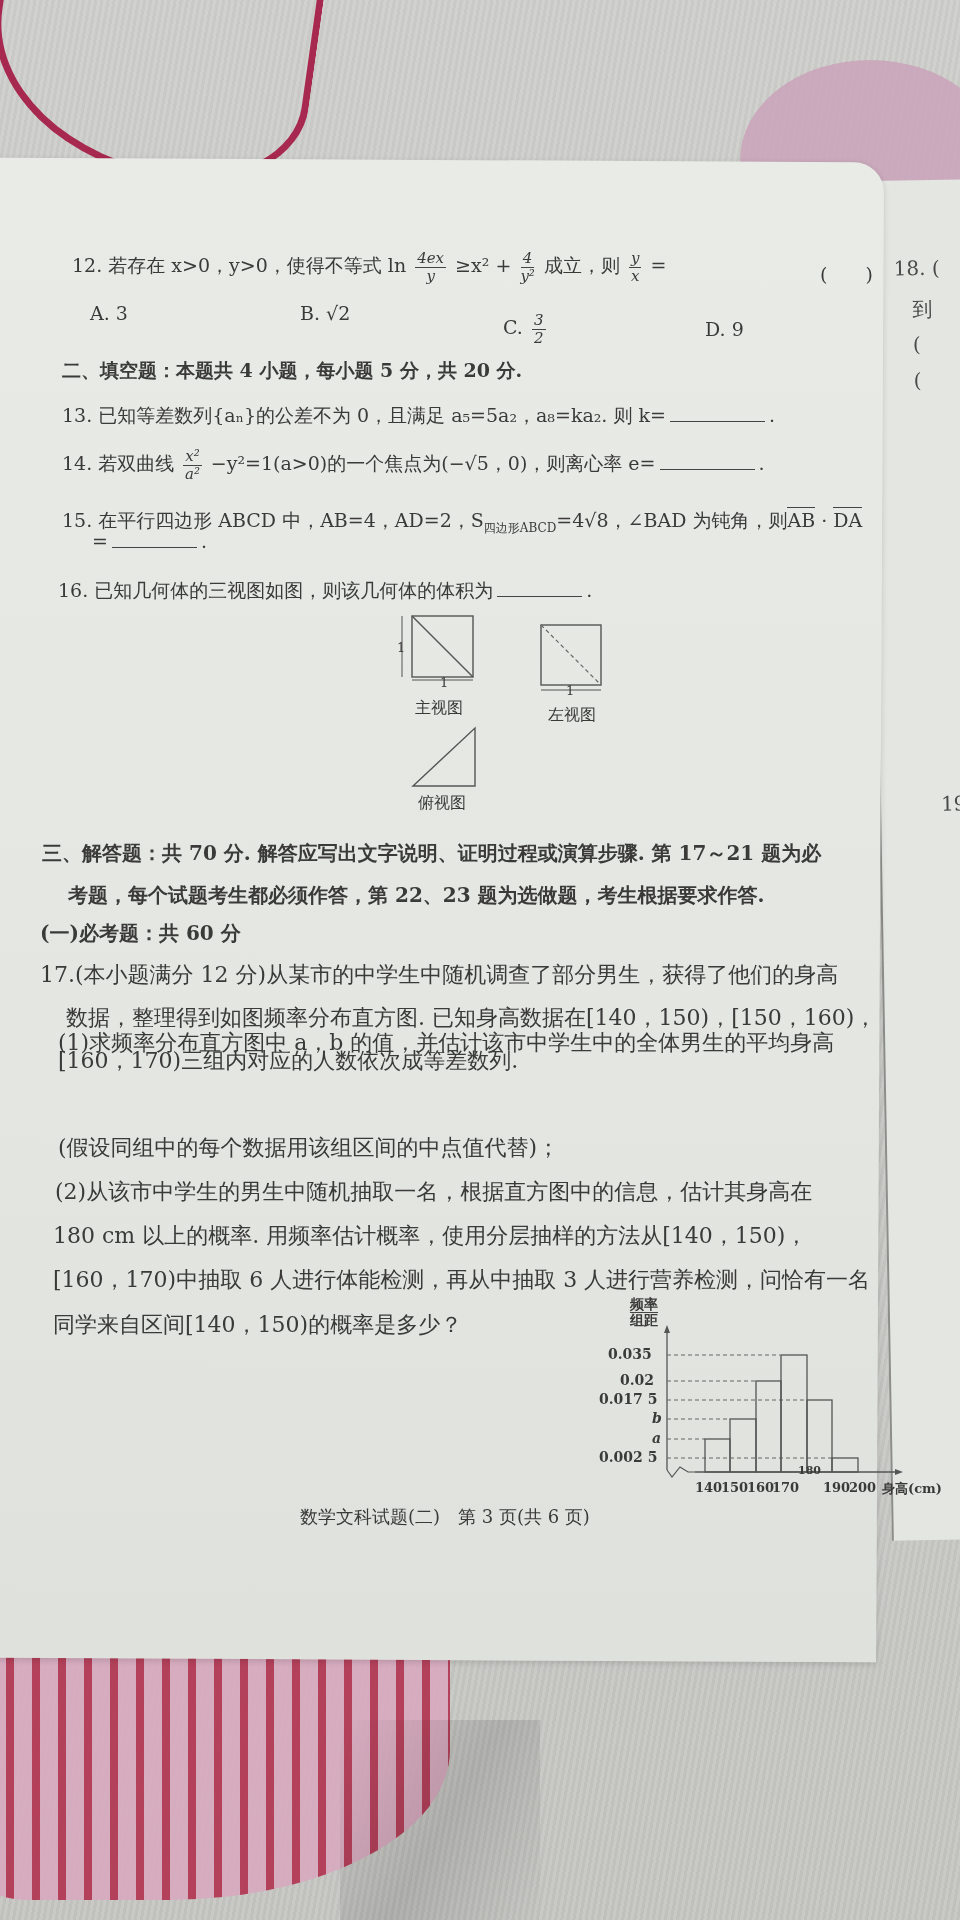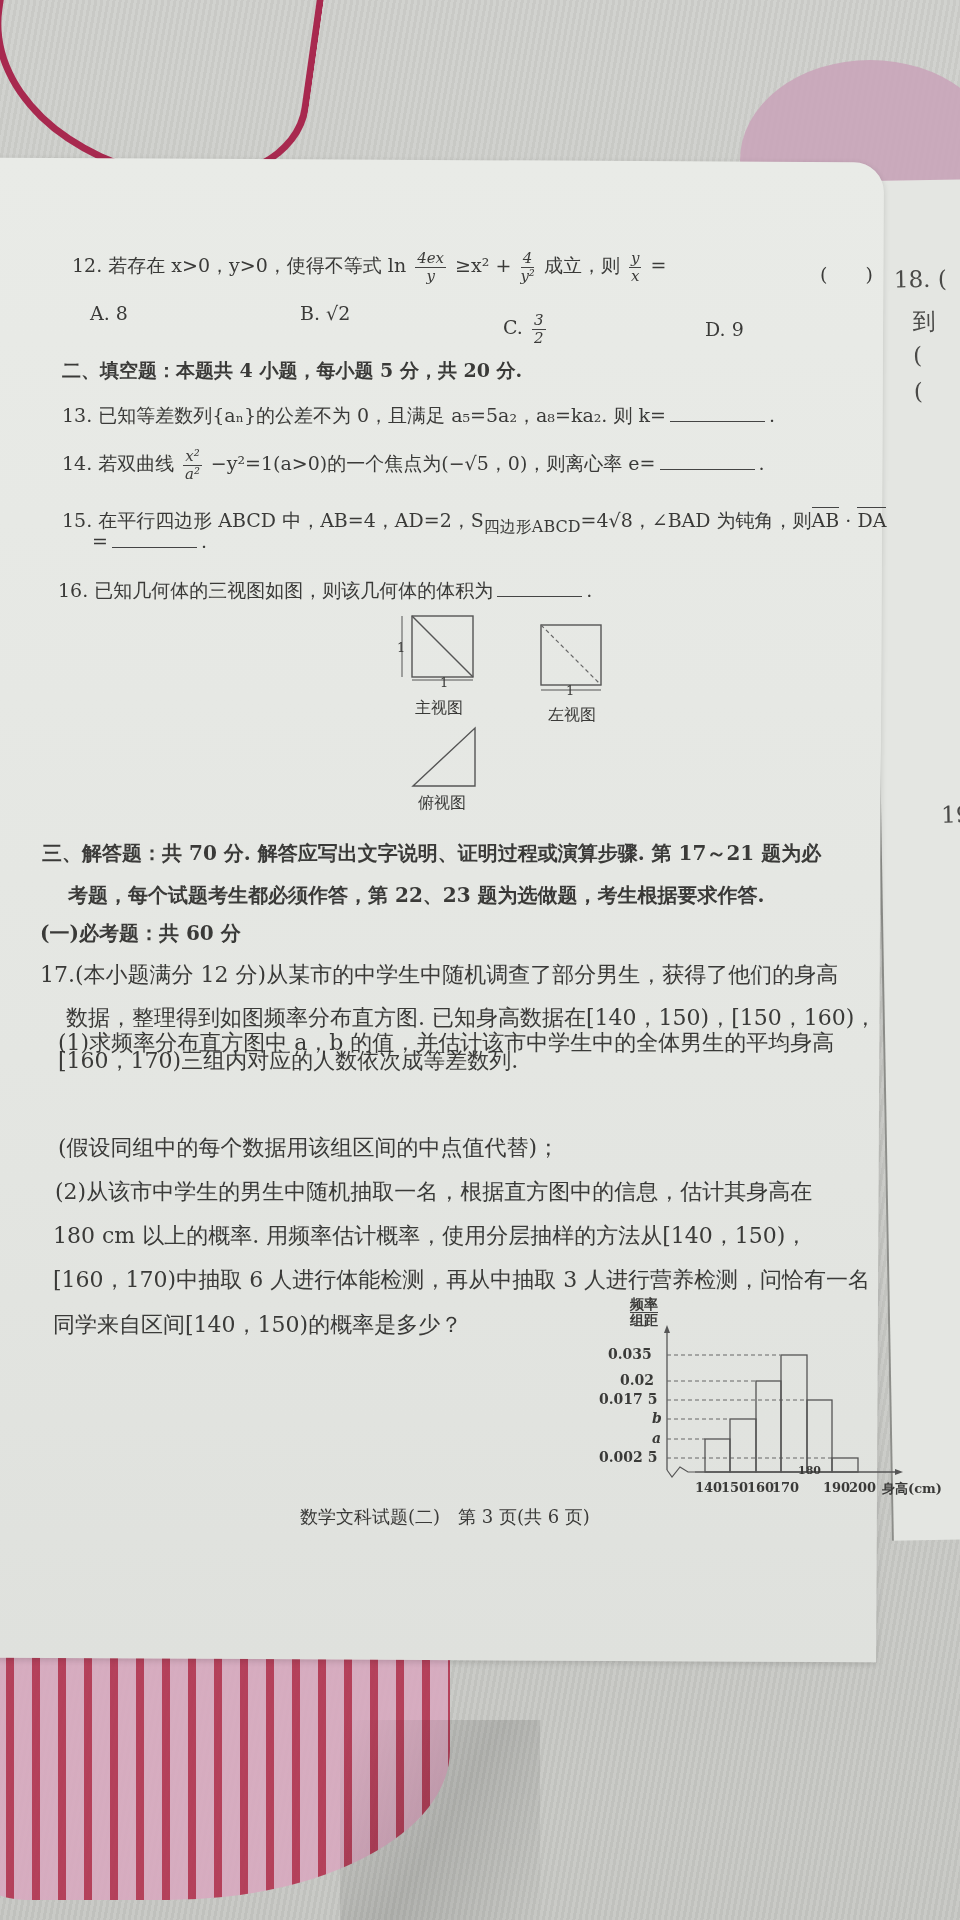--- a/index.html
+++ b/index.html
@@ -41,21 +41,21 @@
     border-radius:6px 30px 0 0;
     transform:rotate(0.3deg);
     box-shadow:0 2px 6px rgba(0,0,0,0.15);
   }
   .page-right {
     position:absolute; left:880px; top:180px; width:100px; height:1360px;
     background:#e4e6e2;
     border-left:2px solid #8d8e8a;
     transform:rotate(-1deg);
   }
-  .page-right .frag { position:absolute; font-size:23px; color:#4a4a48;margin-top:10px; }
+  .page-right .frag { position:absolute; font-size:20px; color:#4a4a48; }
 
   .content { position:absolute; left:0; top:0; width:960px; }
   .q { position:absolute; font-size:19px; white-space:nowrap; }
   .q.big { font-size:22px; }
   .bold { font-weight:bold; }
   .blank { display:inline-block; width:80px; border-bottom:1px solid #444; margin:0 4px; vertical-align:baseline; }
   .frac { display:inline-flex; flex-direction:column; align-items:center; vertical-align:middle; font-size:15px; line-height:1.1; margin:0 3px;font-style:italic; }
   .frac .num { border-bottom:1px solid #444; padding:0 2px; }
   .vec { position:relative; display:inline-block; }
   .vec::before { content:""; position:absolute; left:0; right:0; top:-2px; border-top:1px solid #444; }
@@ -103,21 +103,21 @@
       </span>
     <span>成立，则</span>
     <span class="frac">
         <span class="num">y</span>
         <span>x</span>
       </span>
     <span>=</span>
   </div>
   <div class="paren" style="left:820px;top:262px">(　　)</div>
 
-  <div class="opt" style="left:90px;top:302px">A. 8</div>
+  <div class="opt" style="left:90px;top:302px">A. 3</div>
   <div class="opt" style="left:300px;top:302px">B. √2</div>
   <div class="opt" style="left:503px;top:312px">
     <span>C.</span>
     <span class="frac">
         <span class="num">3</span>
         <span>2</span>
       </span>
   </div>
   <div class="opt" style="left:705px;top:318px">D. 9</div>
 
@@ -130,21 +130,21 @@
   <div class="q" style="left:62px;top:448px">
     <span>14. 若双曲线</span>
     <span class="frac">
         <span class="num">x²</span>
         <span>a²</span>
       </span>
     <span>−y²=1(a&gt;0)的一个焦点为(−√5，0)，则离心率 e=</span><span class="blank" style="width:95px"></span><span>.</span>
   </div>
 
   <div class="q" style="left:62px;top:508px">
-    <span>15. 在平行四边形 ABCD 中，AB=4，AD=2，S</span><sub style="font-size:16px">四边形ABCD</sub><span>=4√8，∠BAD 为钝角，则</span><span class="vec">AB</span><span> · </span><span class="vec">DA</span>
+    <span>15. 在平行四边形 ABCD 中，AB=4，AD=2，S</span><sub style="font-size:12px">四边形ABCD</sub><span>=4√8，∠BAD 为钝角，则</span><span class="vec">AB</span><span> · </span><span class="vec">DA</span>
   </div>
   <div class="q" style="left:92px;top:530px">
     <span>=</span><span class="blank" style="width:85px"></span><span>.</span>
   </div>
 
   <div class="q" style="left:58px;top:578px">
     <span>16. 已知几何体的三视图如图，则该几何体的体积为</span><span class="blank" style="width:85px"></span><span>.</span>
   </div>
 
   <div class="views">

